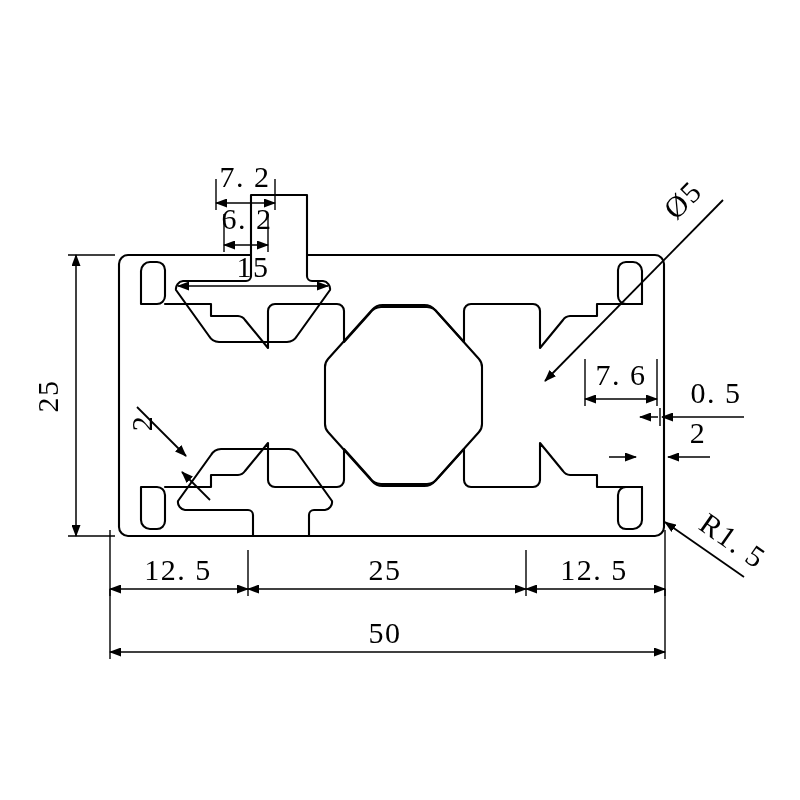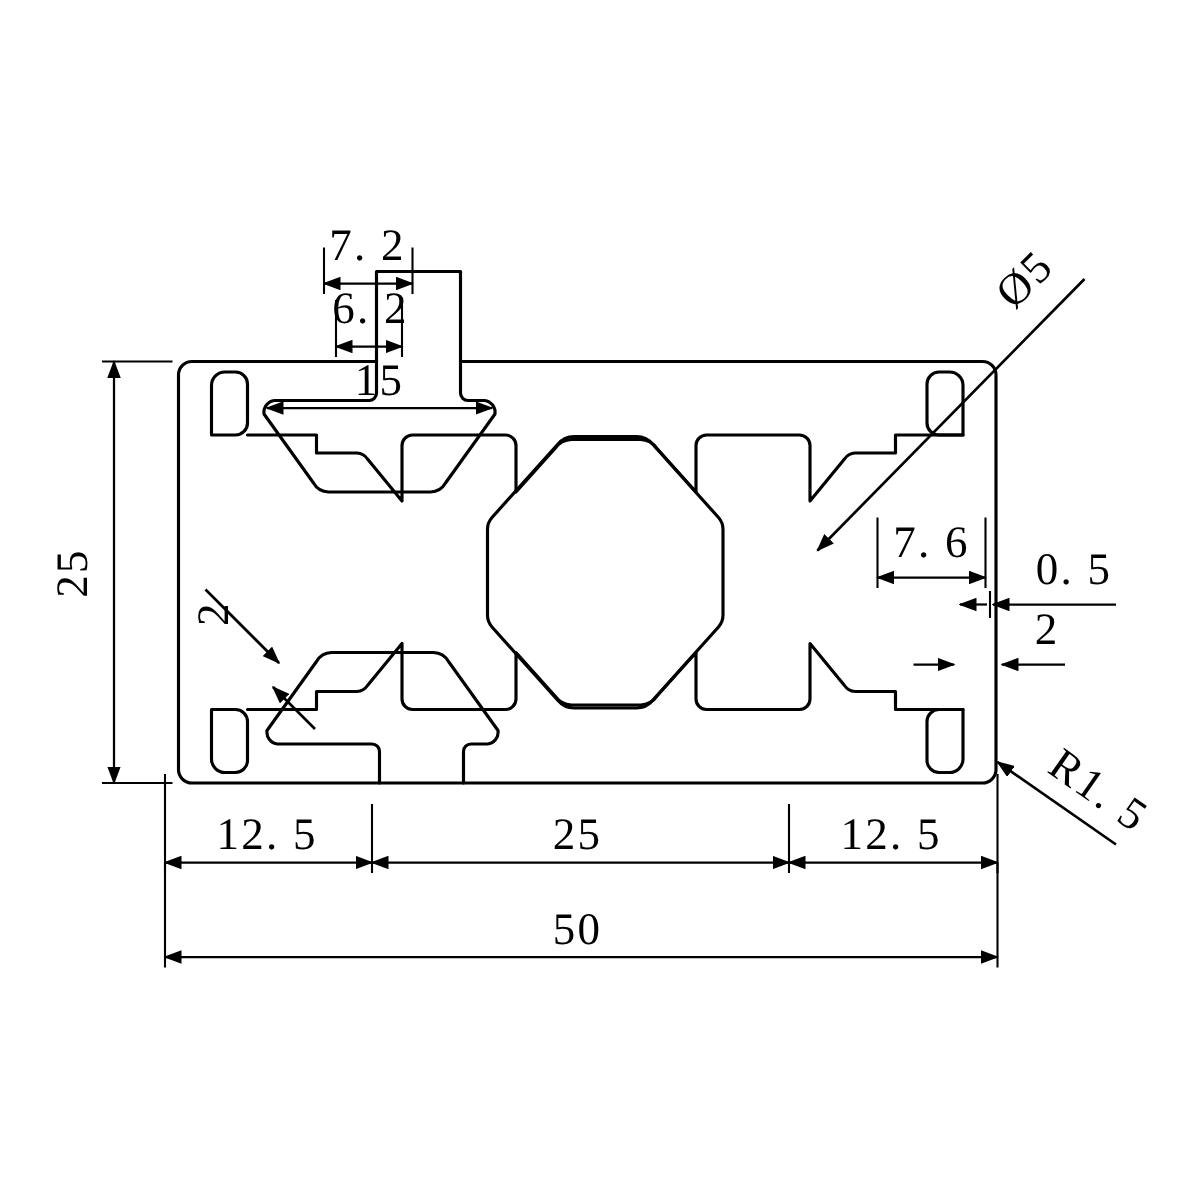--- a/index.html
+++ b/index.html
@@ -12,20 +12,21 @@
     width: 800px;
     height: 800px;
     overflow: hidden;
     font-family: "Liberation Serif", serif;
   }
   #drawing-root {
     position: relative;
     width: 800px;
     height: 776px;
     background: #ffffff;
+    margin-top: 14px;
   }
   svg.tech-drawing {
     display: block;
     width: 800px;
     height: 800px;
     background: #ffffff;
   }
   .profile-outline {
     fill: none;
     stroke: #000000;

